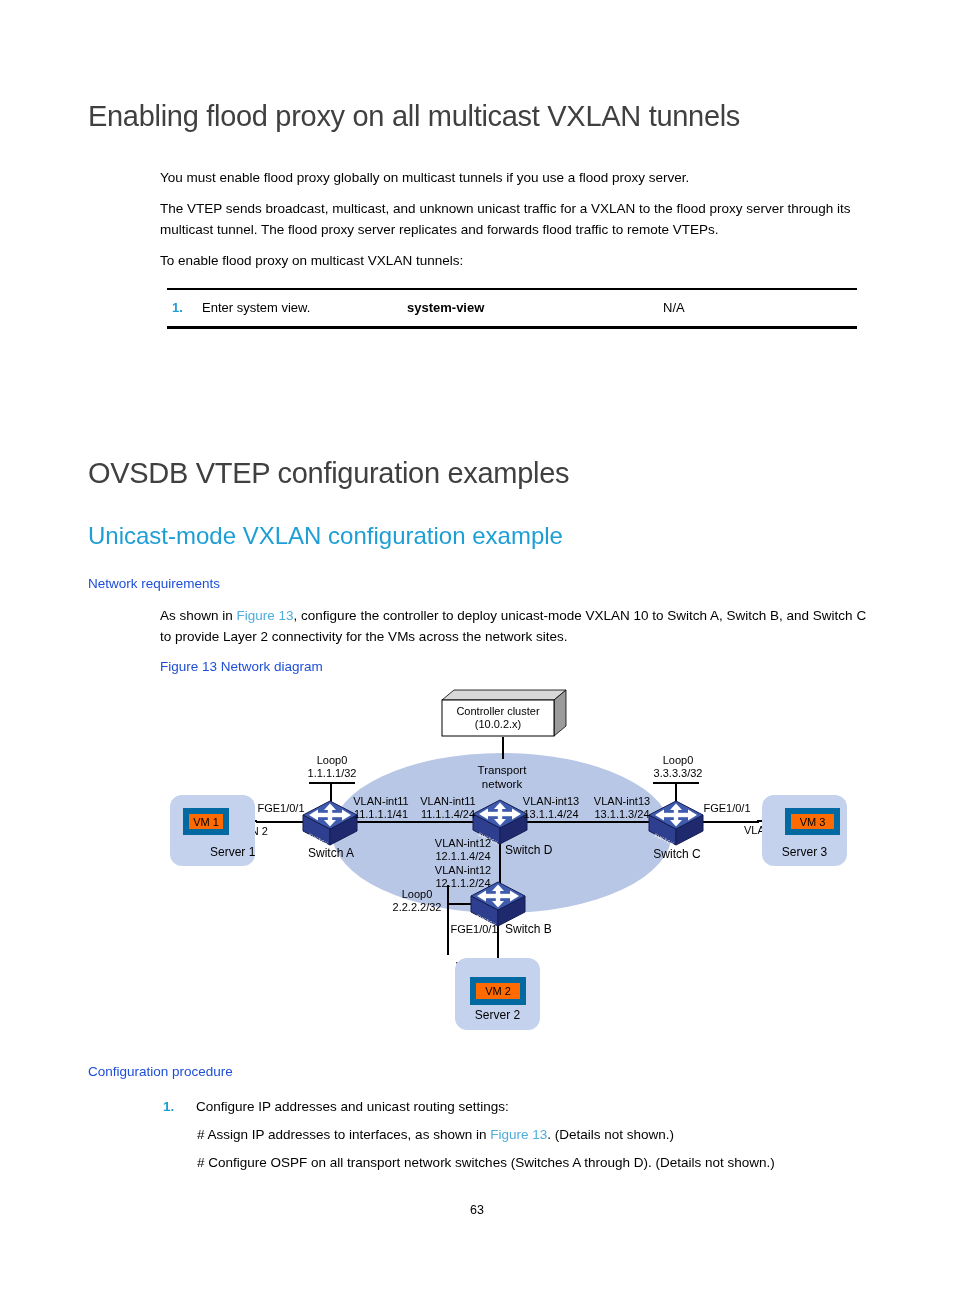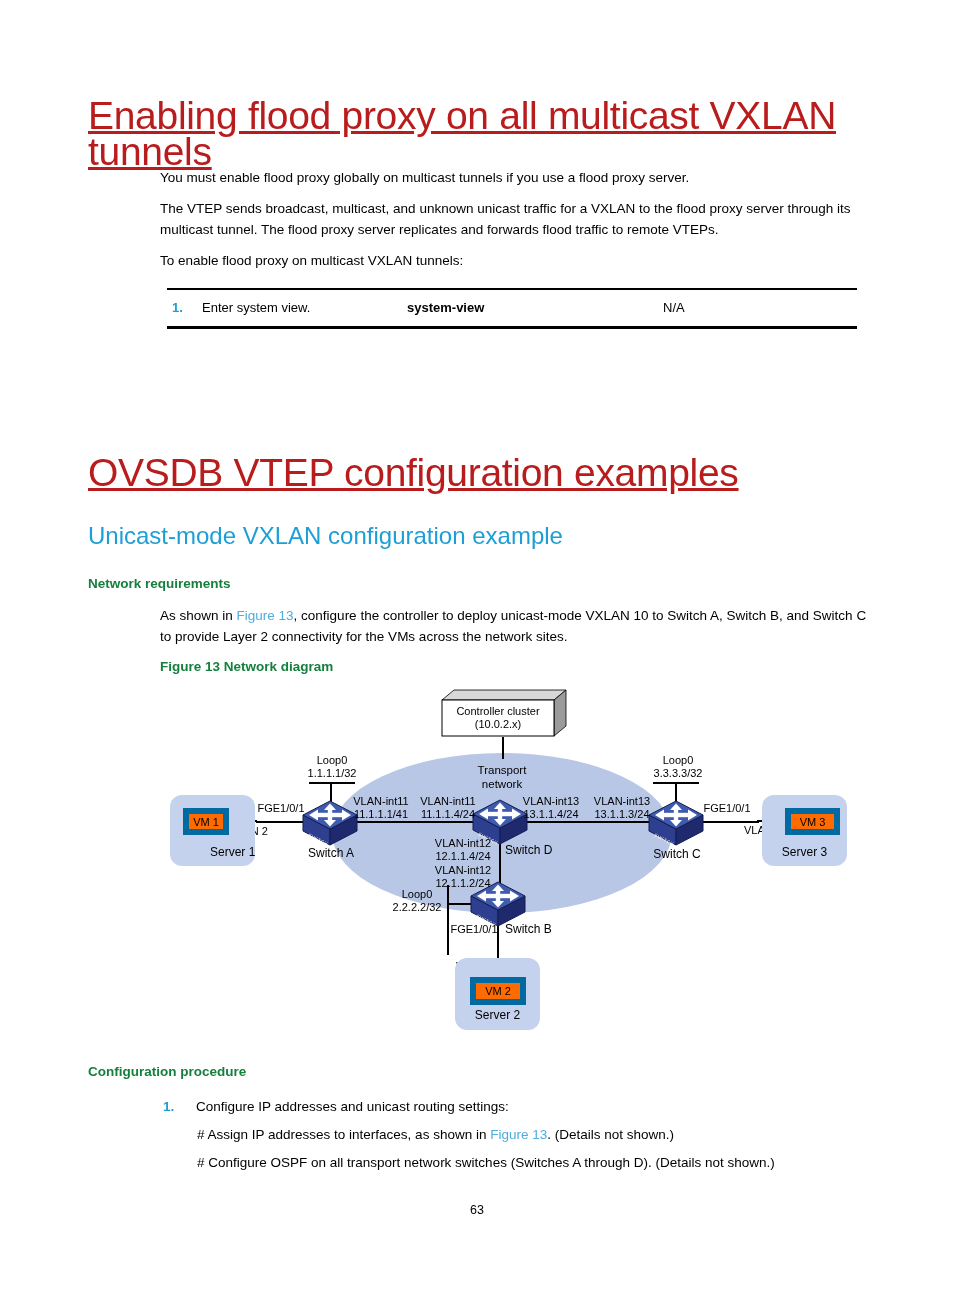--- a/index.html
+++ b/index.html
@@ -4,23 +4,23 @@
 <style>
   * { margin:0; padding:0; box-sizing:border-box; }
   html,body { background:#ffffff; }
   body {
     width:954px; height:1296px; position:relative; overflow:hidden;
     font-family:"Liberation Sans", sans-serif; color:#000;
   }
   .abs { position:absolute; }
 
   
-  .h1 { font-size:39px; line-height:36px; font-weight:400; color:#b91c1c; letter-spacing:-0.3px;text-decoration:underline; }
+  .h1 { font-size:29px; line-height:36px; font-weight:400; color:#404040; letter-spacing:-0.3px; }
   .h2 { font-size:24px; line-height:30px; font-weight:400; color:#1d9fd6; }
-  .h3 { font-size:13.5px; font-weight:bold; color:#15803d; }
+  .h3 { font-size:13.5px; font-weight:normal; color:#1d4ed8; }
 
   
   .body-text { font-size:13.5px; line-height:21px; color:#000; }
   .link { color:#4daddd; cursor:pointer; text-decoration:none; }
 
   
   table.cmd { border-collapse:collapse; width:690px;
     border-top:2px solid #000; border-bottom:3px solid #000; table-layout:fixed; }
   table.cmd th { font-size:13px; font-weight:bold; text-align:left;
     padding:7px 8px 5px 5px; border-bottom:2px solid #000; }

